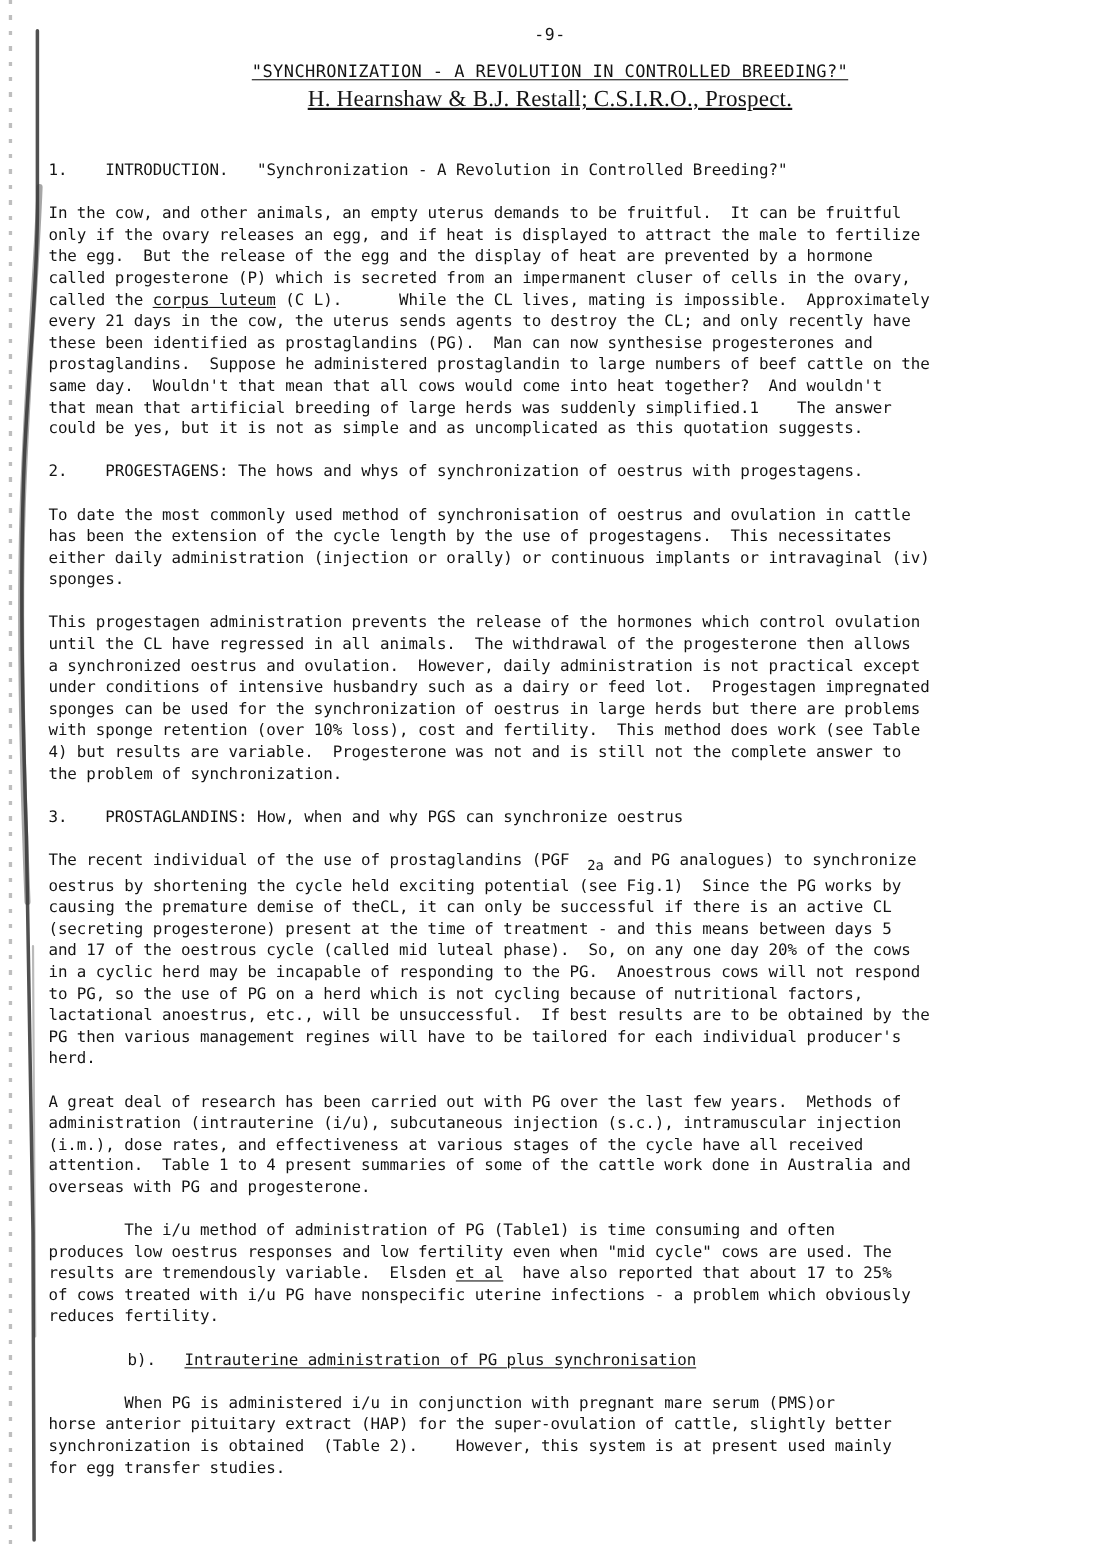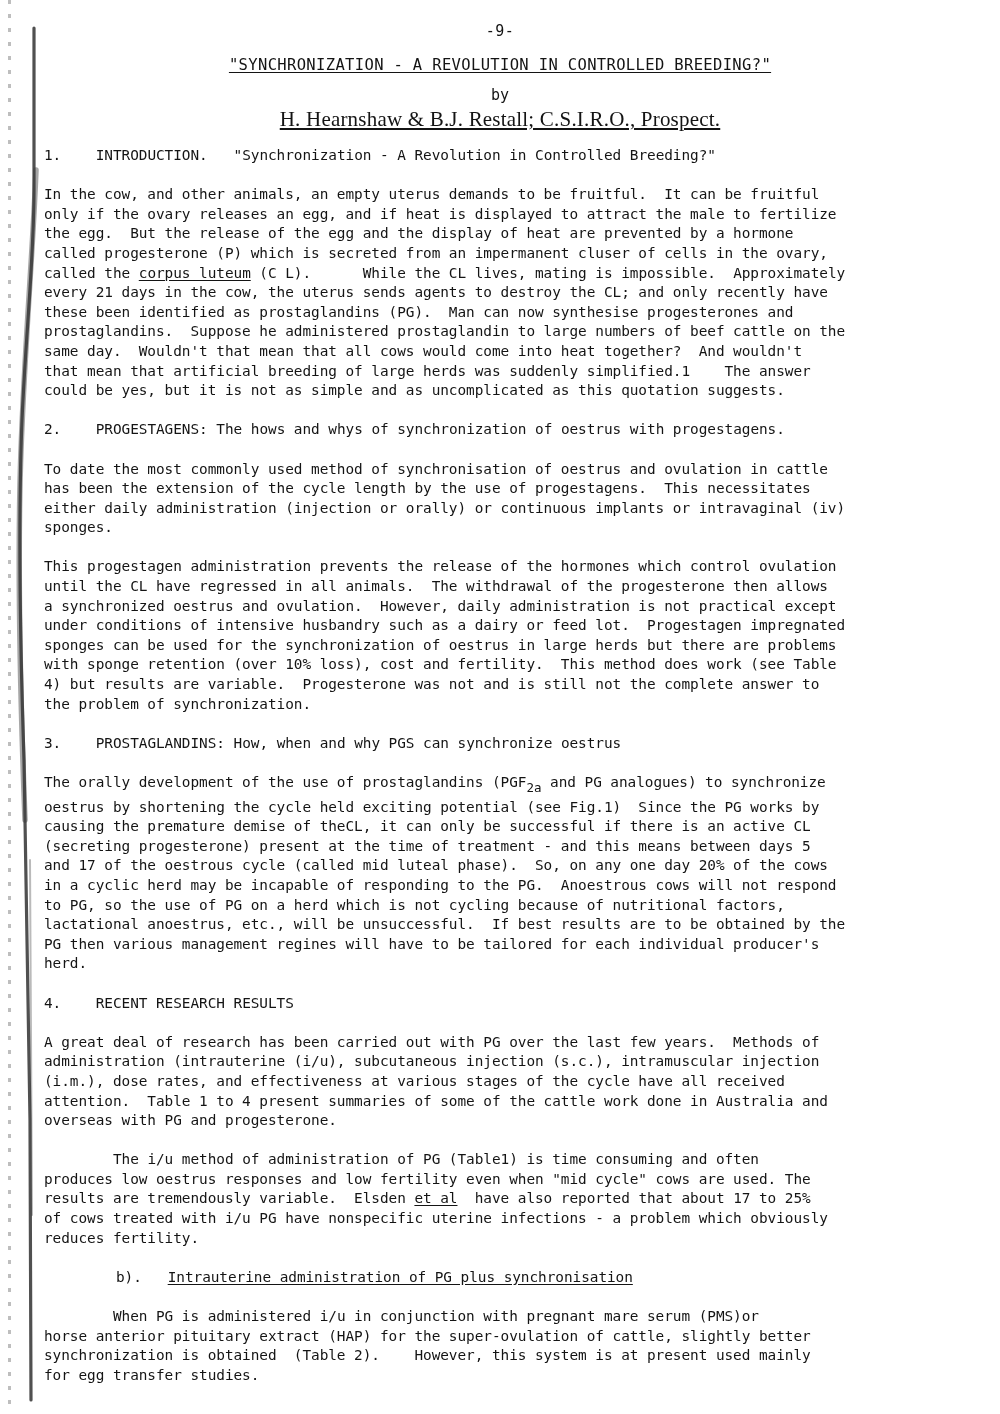--- a/index.html
+++ b/index.html
@@ -120,41 +120,41 @@
     text-underline-offset: 2px;
   }
 
   .u { text-decoration: underline; text-underline-offset: 2px; text-align: center; }
 
   
   .subsc {
     font-size: 12.5px;
     vertical-align: -5px;
     letter-spacing: 0;
+    margin-left: 16px;
   }
 </style>
 </head>
 <body>
 
 <div class="page">
 
   <div class="scan-edge">
     <div class="scan-dots"></div>
     <svg width="60" height="1414" viewBox="0 0 60 1414">
       <path d="M34 28 L34 190 C34 260 26 330 22 420 C18 520 20 640 24 760 C27 880 29 1000 30 1120 C31 1240 31 1330 31 1400" stroke="#2a2a2a" stroke-width="3.2" fill="none" stroke-linecap="round" opacity="0.82"></path>
       <path d="M36 170 C33 250 25 340 21 450 C17 560 20 690 25 820" stroke="#3a3a3a" stroke-width="5.5" fill="none" stroke-linecap="round" opacity="0.45"></path>
       <path d="M30 860 C31 980 32 1100 32 1215" stroke="#3a3a3a" stroke-width="2" fill="none" stroke-linecap="round" opacity="0.35"></path>
     </svg>
   </div>
 
   <div class="page-number">-9-</div>
 
   <div class="title-block">
     <div class="doc-title">"SYNCHRONIZATION - A REVOLUTION IN CONTROLLED BREEDING?"</div>
-    <div class="by-line">by</div>
     <div class="authors">H. Hearnshaw &amp; B.J. Restall; C.S.I.R.O., Prospect.</div>
   </div>
 
   <div class="body">
 
     <div class="section">
       <div class="sec-head"><span class="sec-num">1.</span>    <span class="sec-title-u">INTRODUCTION</span><span>.</span>   <span class="sec-quote">"Synchronization - A Revolution in Controlled Breeding?"</span></div>
       <div class="para"><span>In the cow, and other animals, an empty uterus demands to be fruitful.  It can be fruitful
 only if the ovary releases an egg, and if heat is displayed to attract the male to fertilize
 the egg.  But the release of the egg and the display of heat are prevented by a hormone
@@ -179,34 +179,33 @@
 a synchronized oestrus and ovulation.  However, daily administration is not practical except
 under conditions of intensive husbandry such as a dairy or feed lot.  Progestagen impregnated
 sponges can be used for the synchronization of oestrus in large herds but there are problems
 with sponge retention (over 10% loss), cost and fertility.  This method does work (see Table
 4) but results are variable.  Progesterone was not and is still not the complete answer to
 the problem of synchronization.</div>
     </div>
 
     <div class="section">
       <div class="sec-head"><span class="sec-num">3.</span>    <span class="sec-title-u">PROSTAGLANDINS</span><span>:</span> <span class="sec-title-u">How, when and why PGS can synchronize oestrus</span></div>
-      <div class="para"><span>The orally development of the use of prostaglandins (PGF</span><span class="subsc">2a</span><span> and PG analogues) to synchronize
+      <div class="para"><span>The recent individual of the use of prostaglandins (PGF</span><span class="subsc">2a</span><span> and PG analogues) to synchronize
 oestrus by shortening the cycle held exciting potential (see Fig.1)  Since the PG works by
 causing the premature demise of theCL, it can only be successful if there is an active CL
 (secreting progesterone) present at the time of treatment - and this means between days 5
 and 17 of the oestrous cycle (called mid luteal phase).  So, on any one day 20% of the cows
 in a cyclic herd may be incapable of responding to the PG.  Anoestrous cows will not respond
 to PG, so the use of PG on a herd which is not cycling because of nutritional factors,
 lactational anoestrus, etc., will be unsuccessful.  If best results are to be obtained by the
 PG then various management regines will have to be tailored for each individual producer's
 herd.</span></div>
     </div>
 
     <div class="section">
-      <div class="sec-head"><span class="sec-num">4.</span>    <span class="sec-title-u">RECENT RESEARCH RESULTS</span><span></span></div>
       <div class="para">A great deal of research has been carried out with PG over the last few years.  Methods of
 administration (intrauterine (i/u), subcutaneous injection (s.c.), intramuscular injection
 (i.m.), dose rates, and effectiveness at various stages of the cycle have all received
 attention.  Table 1 to 4 present summaries of some of the cattle work done in Australia and
 overseas with PG and progesterone.</div>
 
       <div class="para"><span>        The i/u method of administration of PG (Table1) is time consuming and often
 produces low oestrus responses and low fertility even when "mid cycle" cows are used. The
 results are tremendously variable.  Elsden </span><span class="u">et al</span><span>  have also reported that about 17 to 25%
 of cows treated with i/u PG have nonspecific uterine infections - a problem which obviously

